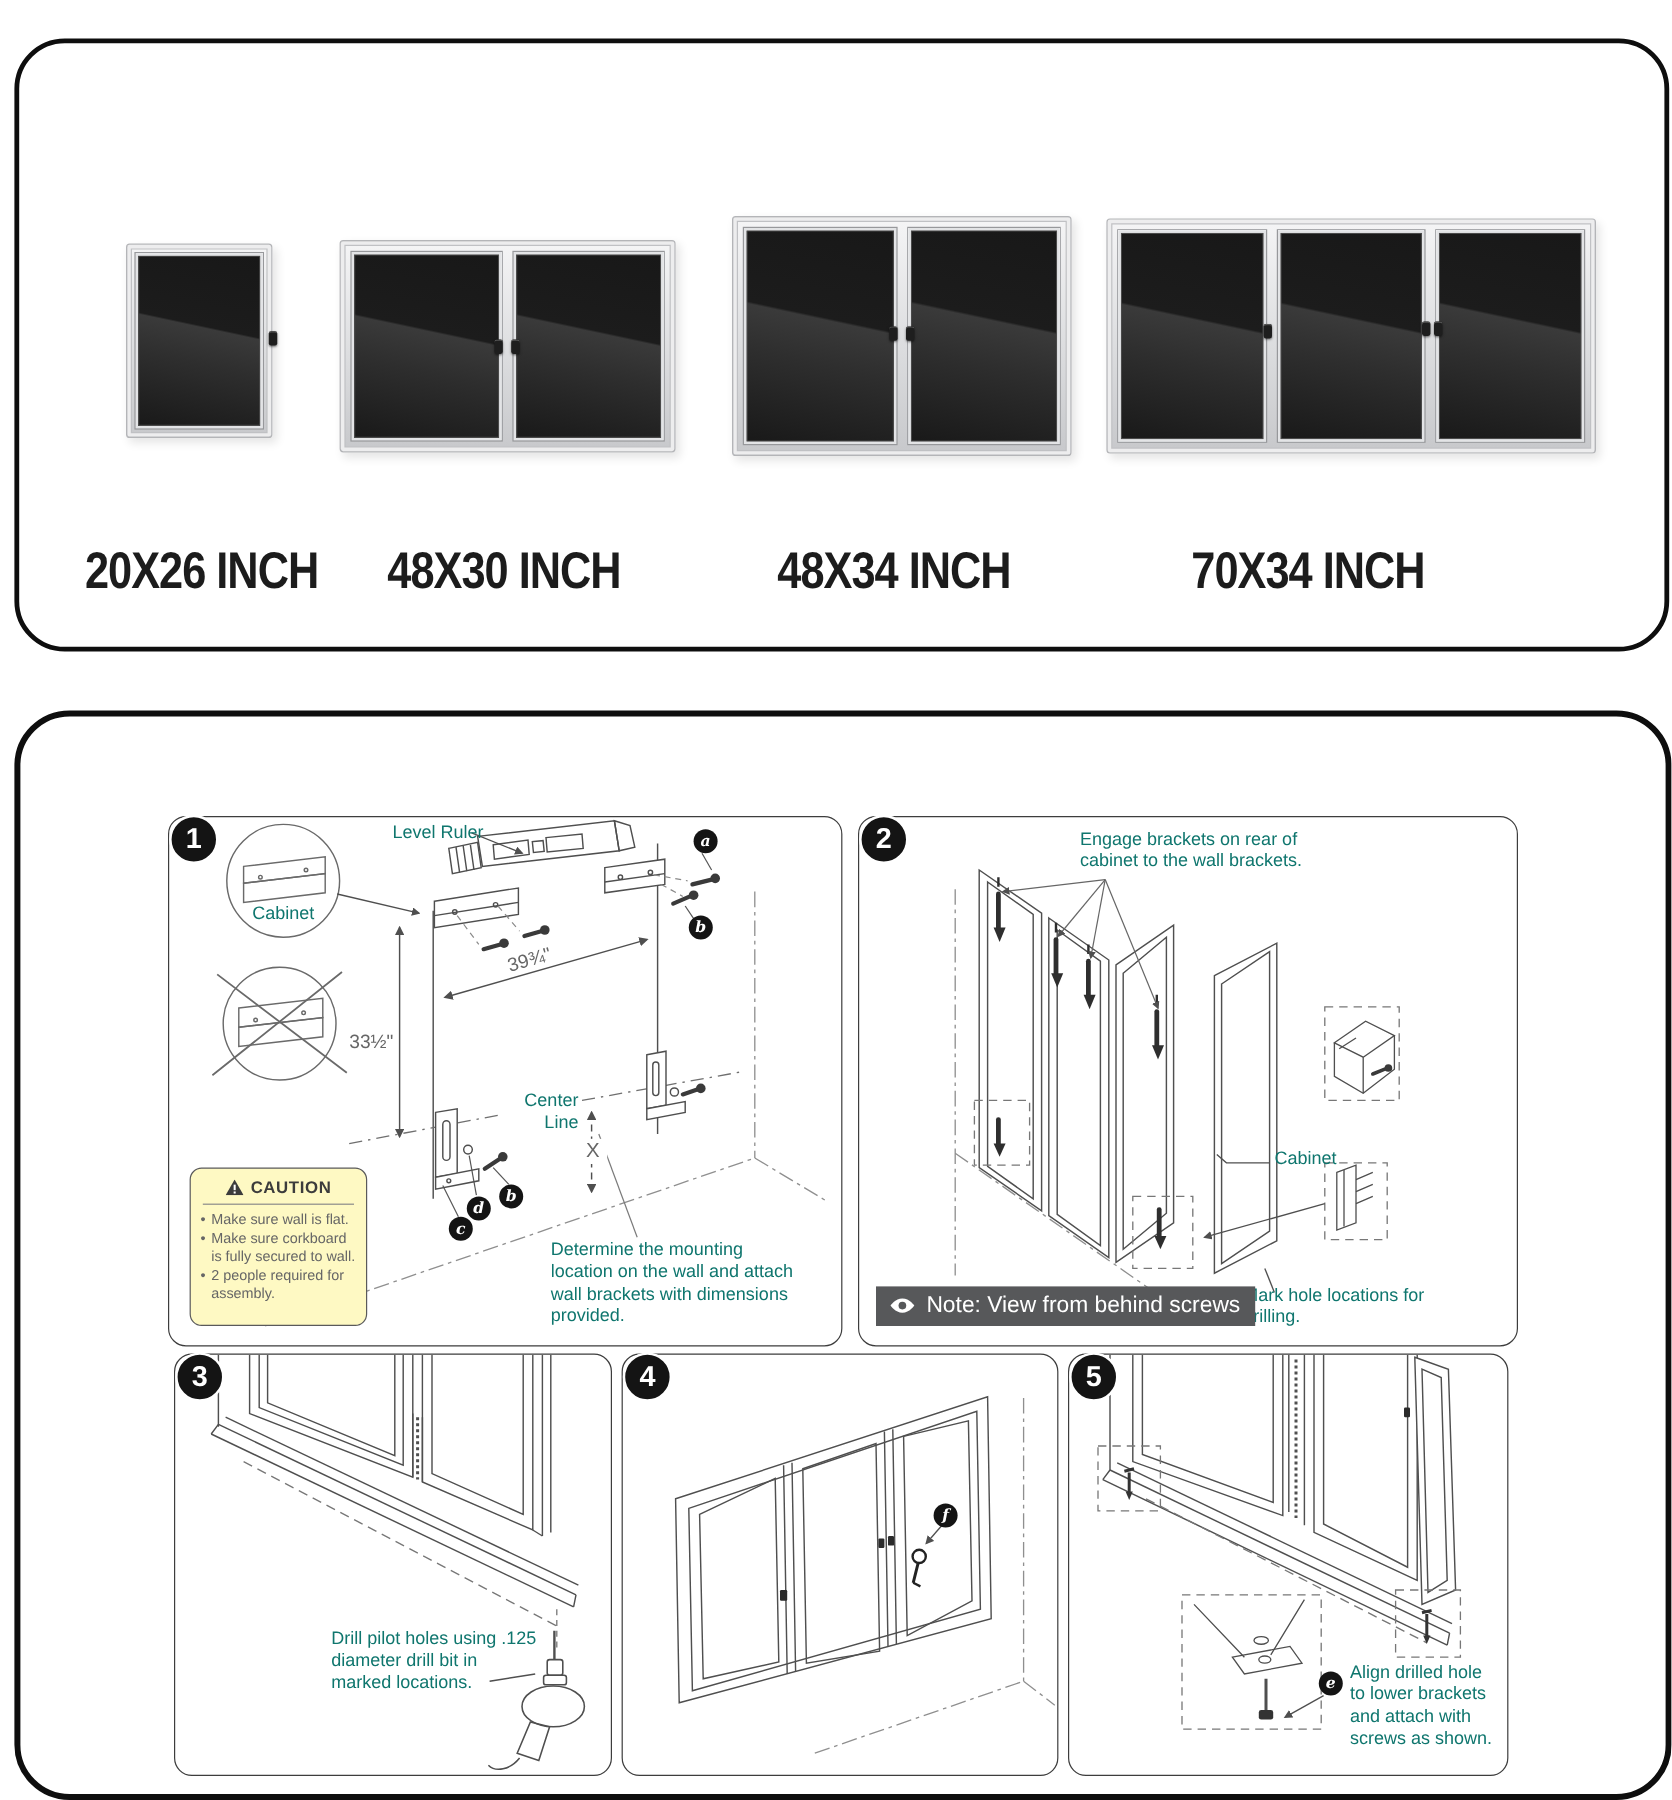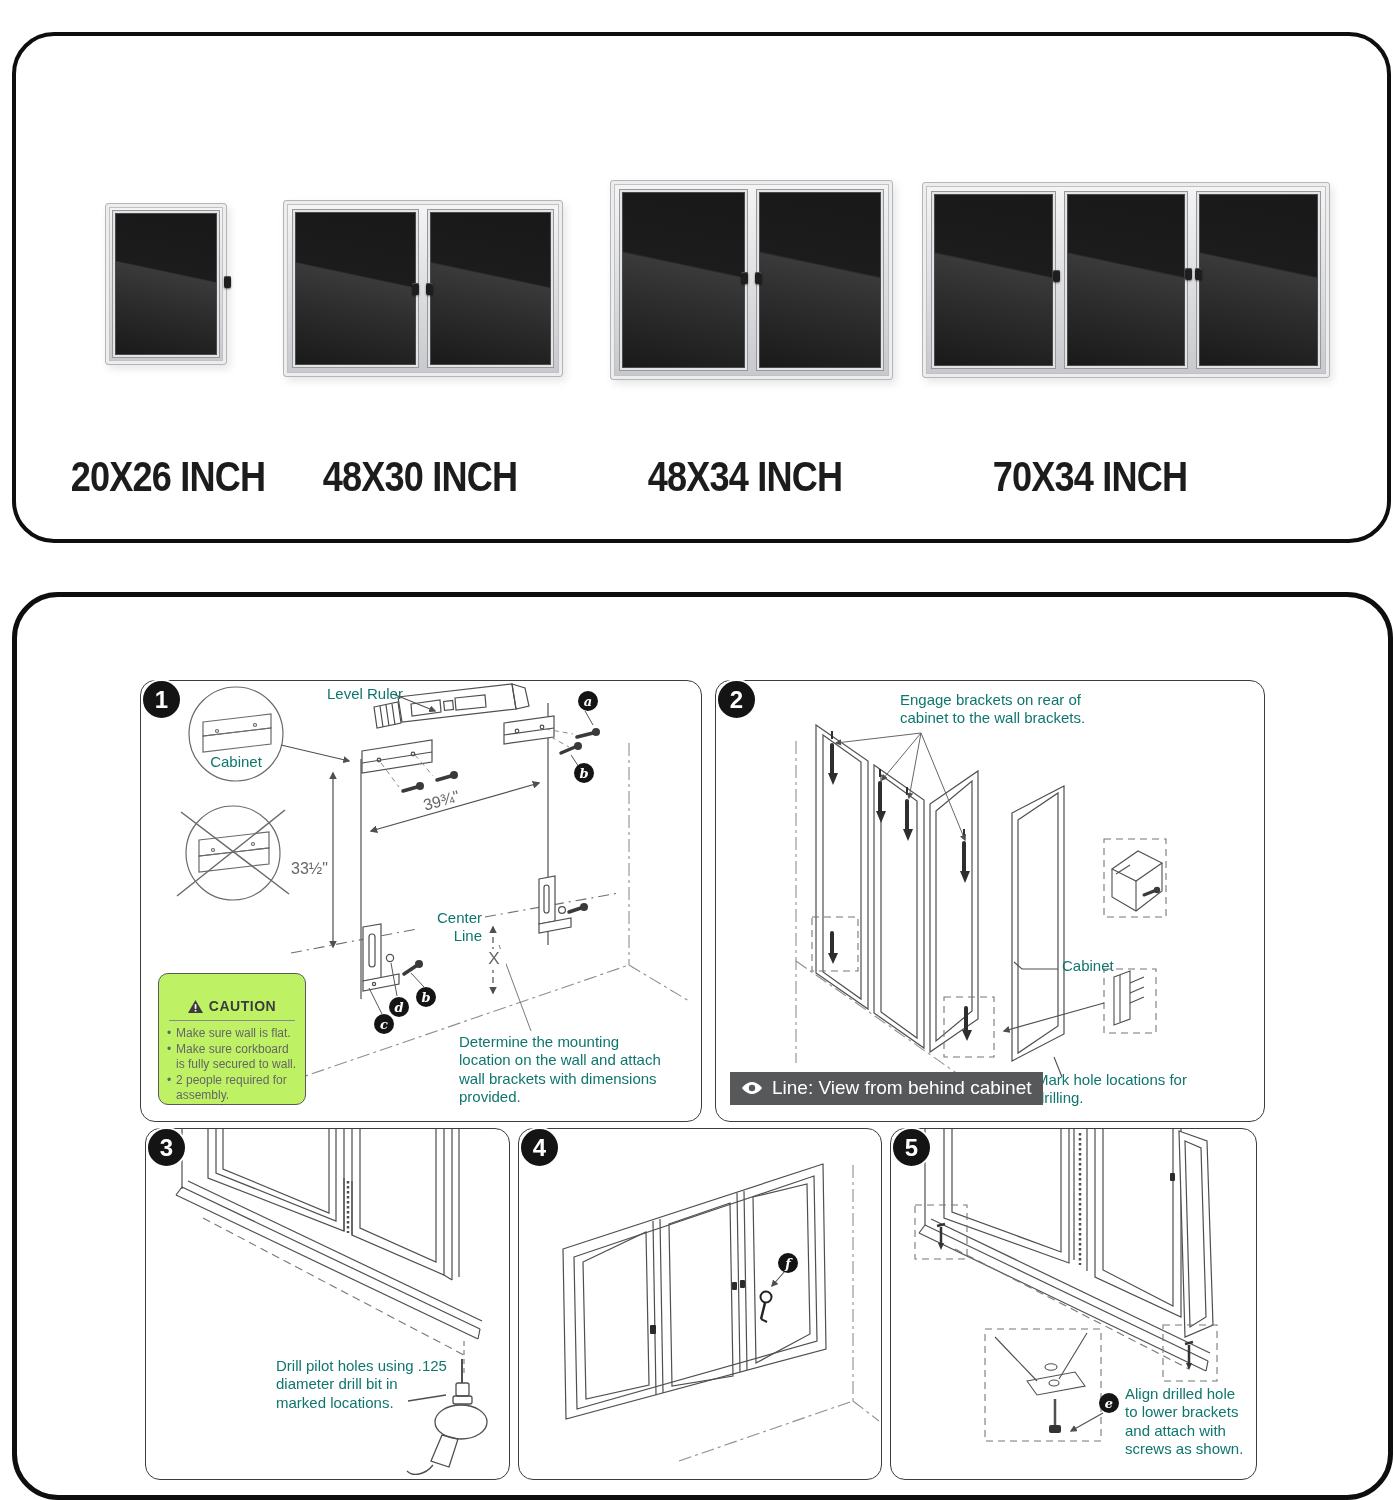--- a/index.html
+++ b/index.html
@@ -66,21 +66,21 @@
   }
   .dlabel{position:absolute;z-index:4;font-size:15px;line-height:1.22;color:#0f766e;}
   .dim{font-size:16px;color:#666;}
   .wbg{background:#fff;padding:0 2px;}
   .co{
     position:absolute;z-index:5;width:20px;height:20px;border-radius:50%;background:#141414;color:#fff;
     font:italic bold 13px "DejaVu Serif",serif;display:flex;align-items:center;justify-content:center;
   }
   .caution{
     position:absolute;left:17px;top:292px;width:148px;height:132px;z-index:4;box-sizing:border-box;
-    border:1.5px solid #5a5a5a;border-radius:10px;padding:24px 6px 4px;background:#bef264;
+    border:1.5px solid #5a5a5a;border-radius:10px;padding:7px 6px 4px;background:#fef9c3;
   }
   .caution-title{display:flex;align-items:center;justify-content:center;gap:6px;
     font-weight:bold;font-size:14px;color:#3c3c3c;letter-spacing:.5px;}
   .caution-rule{height:1px;background:#8a8a8a;margin:6px 4px 5px;}
   .caution-list{margin:0;padding:0 0 0 2px;list-style:none;font-size:12px;line-height:1.3;color:#666;}
   .caution-list li{padding-left:9px;position:relative;}
   .caution-list li::before{content:"•";position:absolute;left:0;top:0;}
 
   .note-badge{
     position:absolute;left:14px;top:391px;z-index:4;background:#57585a;color:#fff;
@@ -340,21 +340,21 @@
       <path d="M346 396 L338 376" stroke="#4f4f4f" stroke-width="1.1" fill="none"></path>
     </svg>
     <div class="dlabel" style="left:184px;top:10px;width:228px;">Engage brackets on rear of cabinet to the wall brackets.</div>
     <div class="dlabel" style="left:346px;top:276px;">Cabinet</div>
     <div class="dlabel" style="left:320px;top:390px;width:165px;">Mark hole locations for drilling.</div>
     <div class="note-badge">
       <svg width="24" height="14" viewBox="0 0 24 14">
         <path d="M12 1 C6 1 2 7 2 7 C2 7 6 13 12 13 C18 13 22 7 22 7 C22 7 18 1 12 1 Z" fill="#fff"></path>
         <circle cx="12" cy="7" r="3.2" fill="#57585a"></circle>
       </svg>
-      <span>Line: View from behind cabinet</span>
+      <span>Note: View from behind screws</span>
     </div>
   </div>
 
   <div class="panel" id="p3">
     <span class="stepnum">3</span>
     <svg class="art" width="363" height="350" viewBox="0 0 363 350">
       <g stroke="#4f4f4f" stroke-width="1.2" fill="none">
         <path d="M36 0 V60"></path>
           <path d="M36 58 L334 200"></path>
           <path d="M30 66 L332 210"></path>

